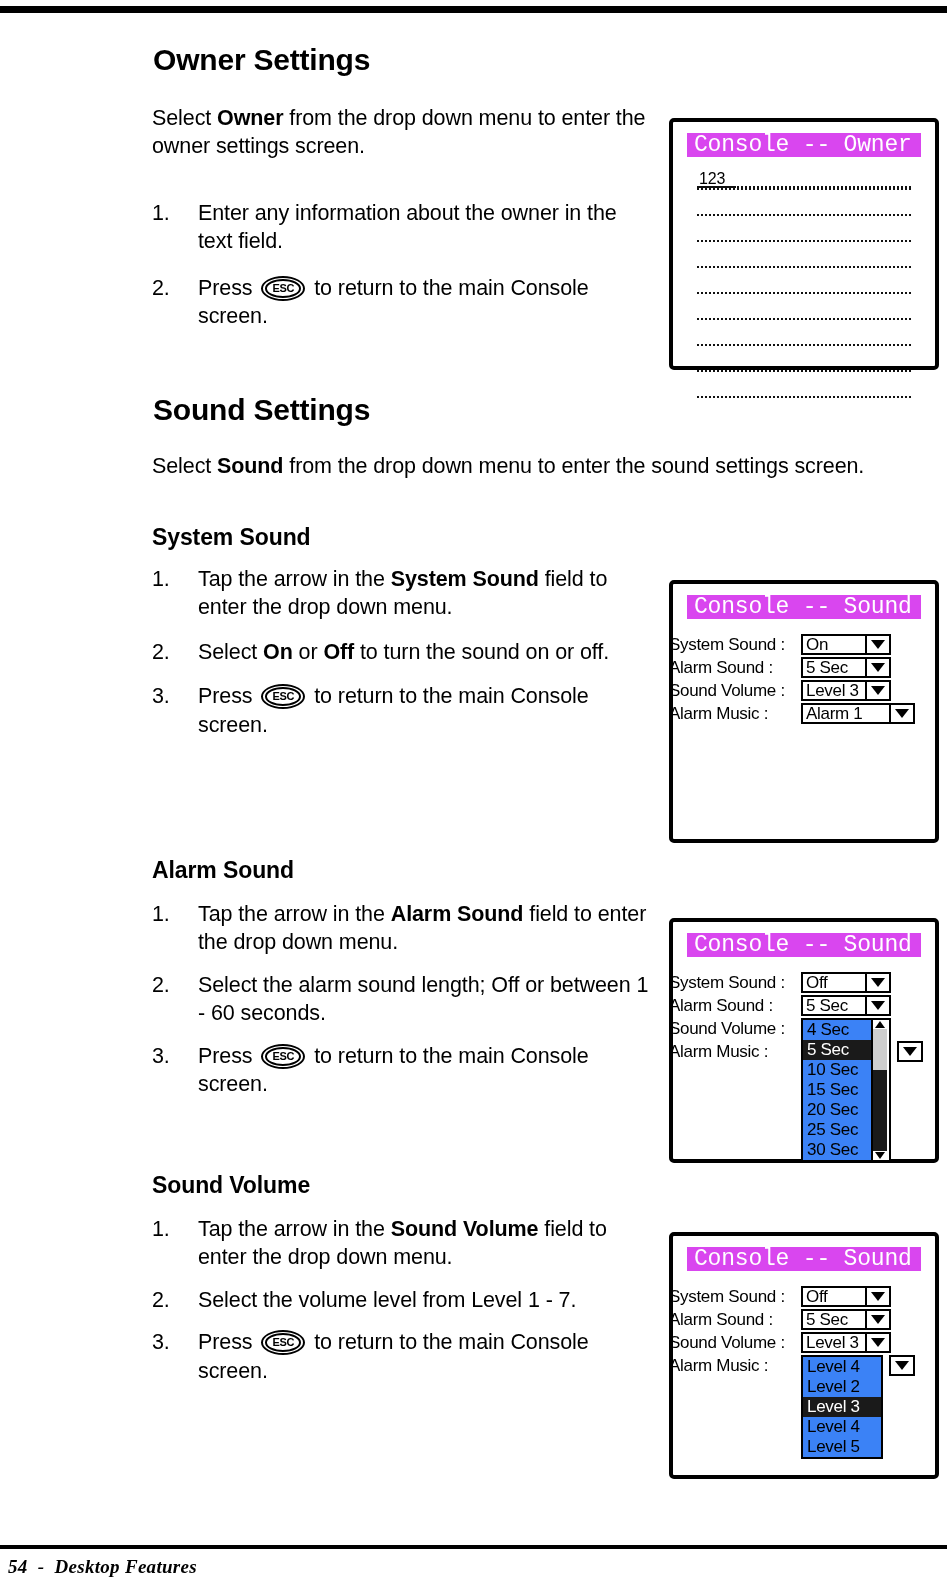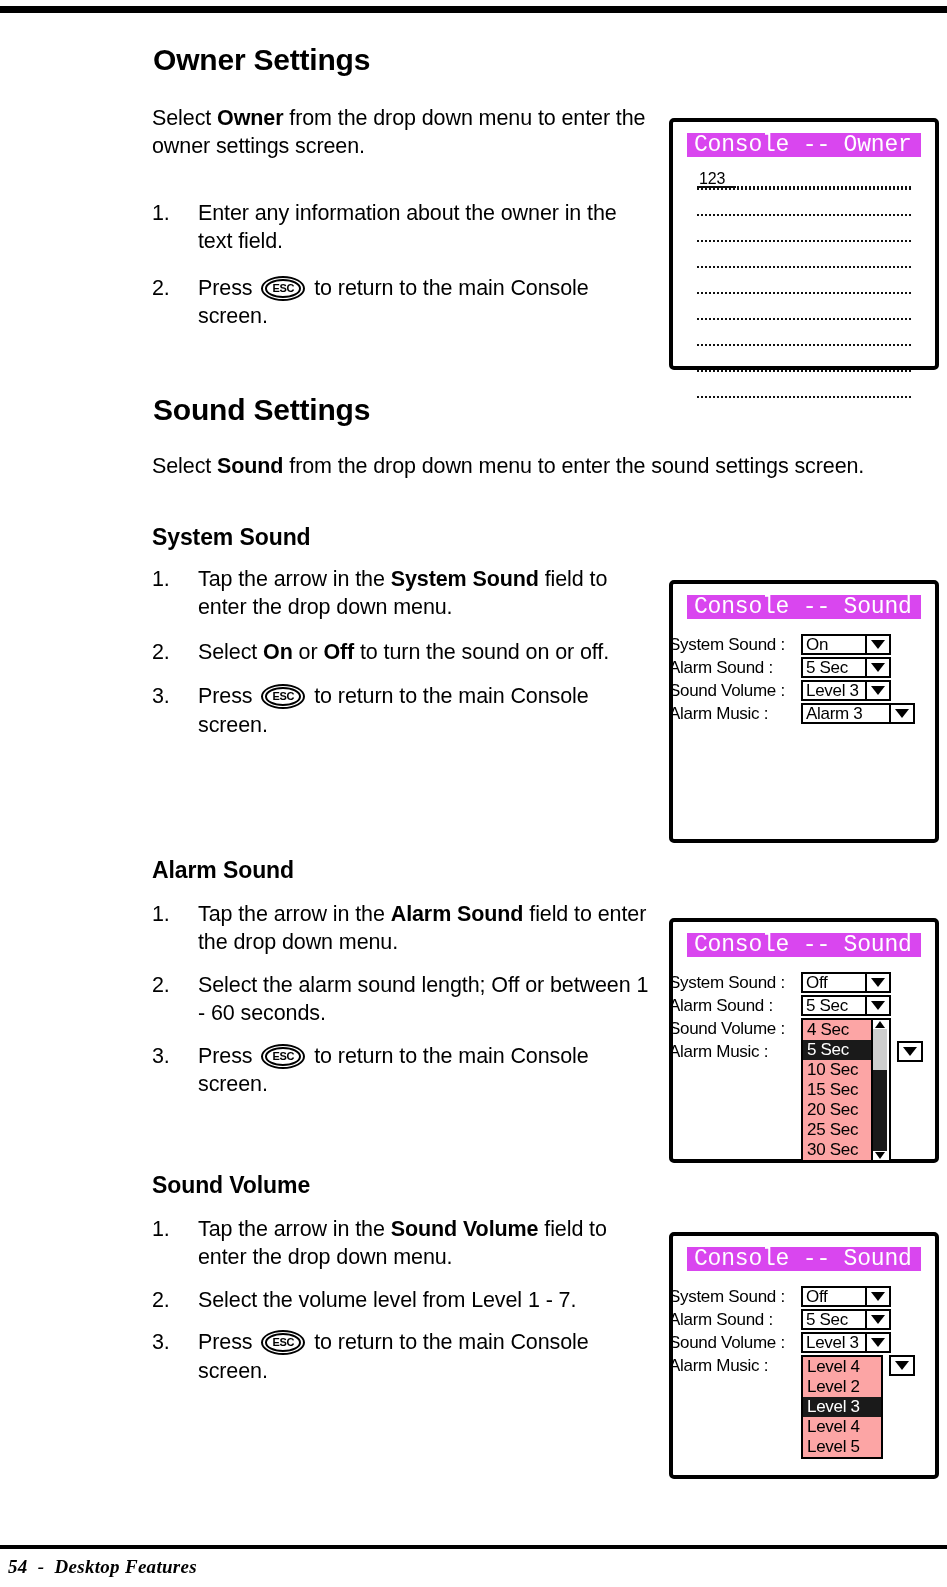--- a/index.html
+++ b/index.html
@@ -270,21 +270,21 @@
   .dd-items {
     position: relative;
   }
   .dd-item {
     font-size: 17px;
     line-height: 20px;
     height: 20px;
     padding-left: 4px;
     letter-spacing: -0.3px;
     white-space: nowrap;
-    background: #fca5a5;
+    background: #3b82f6;
     color: #000;
   }
   .dd-item.sel {
     background: #1a1a1a;
     color: #fff;
   }
   
   .dd-scroll {
     position: absolute;
     top: 0;
@@ -436,21 +436,21 @@
         <span class="fval">Level 3</span>
         <span class="farrow">
             <span class="caret"></span>
           </span>
       </div>
     </div>
 
     <div class="srow">
       <span class="slabel" style="right:146px;">Alarm Music :</span>
       <div class="sfield" style="left:128px; width:114px;">
-        <span class="fval">Alarm 3</span>
+        <span class="fval">Alarm 1</span>
         <span class="farrow">
             <span class="caret"></span>
           </span>
       </div>
     </div>
 
   </div>
 </div>
 
 <div class="col" style="top:857px;">

